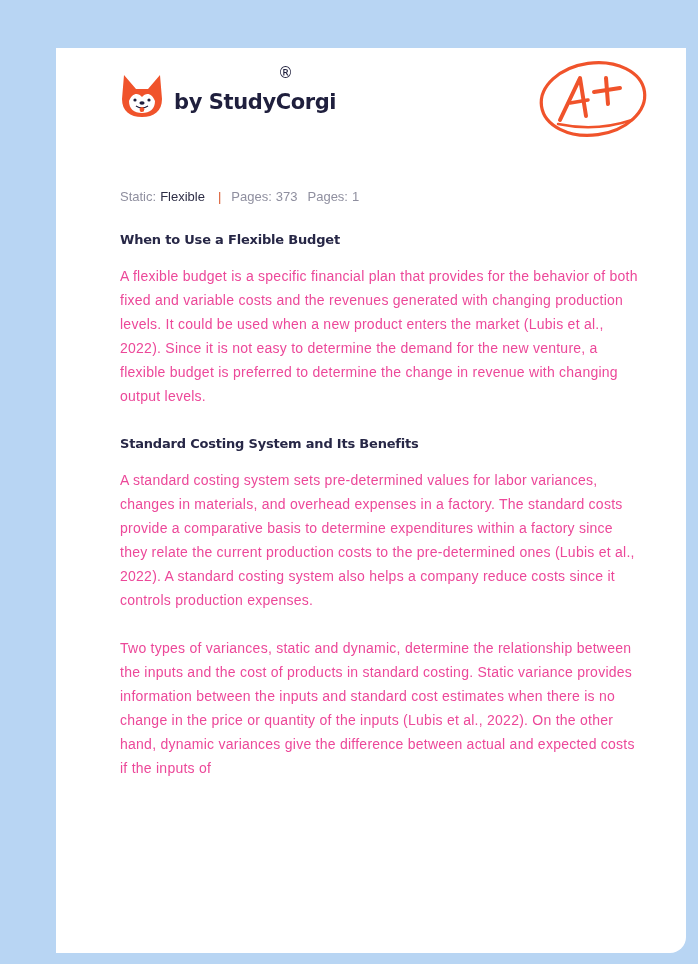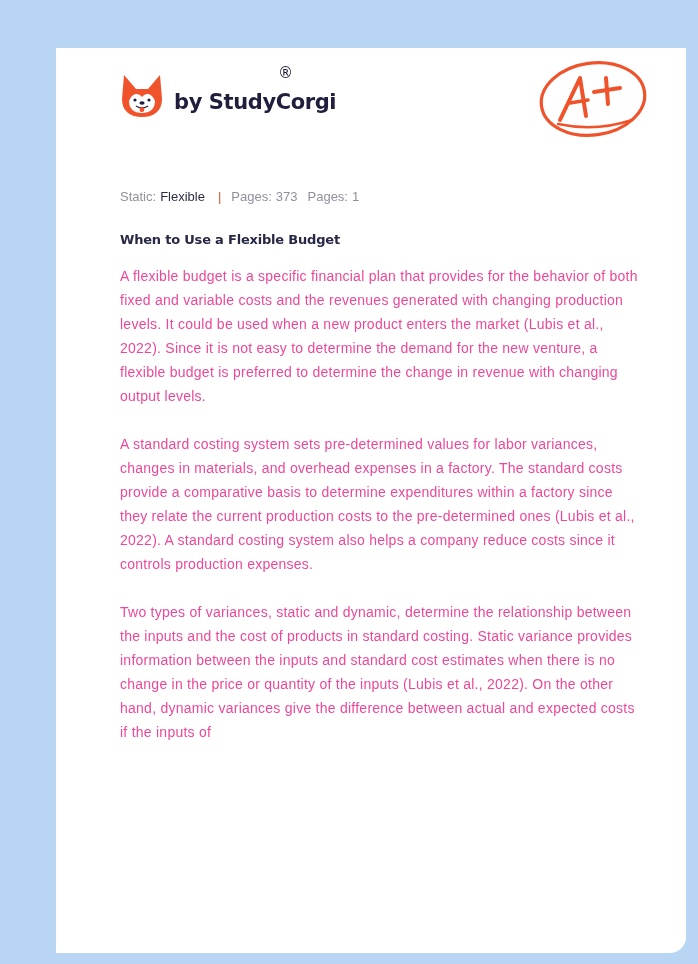--- a/index.html
+++ b/index.html
@@ -108,20 +108,21 @@
       <span class="pages">Pages:</span>
       <span class="pages-value">1</span>
     </div>
 
     <div class="section first">
       <h2 class="section-title">When to Use a Flexible Budget</h2>
       <p class="section-body">A flexible budget is a specific financial plan that provides for the behavior of both fixed and variable costs and the revenues generated with changing production levels. It could be used when a new product enters the market (Lubis et al., 2022). Since it is not easy to determine the demand for the new venture, a flexible budget is preferred to determine the change in revenue with changing output levels.</p>
     </div>
 
     <div class="section">
+      <h2 class="section-title">Standard Costing System and Its Benefits</h2>
       <p class="section-body">A standard costing system sets pre-determined values for labor variances, changes in materials, and overhead expenses in a factory. The standard costs provide a comparative basis to determine expenditures within a factory since they relate the current production costs to the pre-determined ones (Lubis et al., 2022). A standard costing system also helps a company reduce costs since it controls production expenses.</p>
     </div>
 
     <div class="section">
       <p class="section-body">Two types of variances, static and dynamic, determine the relationship between the inputs and the cost of products in standard costing. Static variance provides information between the inputs and standard cost estimates when there is no change in the price or quantity of the inputs (Lubis et al., 2022). On the other hand, dynamic variances give the difference between actual and expected costs if the inputs of</p>
     </div>
   </div>
 </div>
 
 </body></html>

